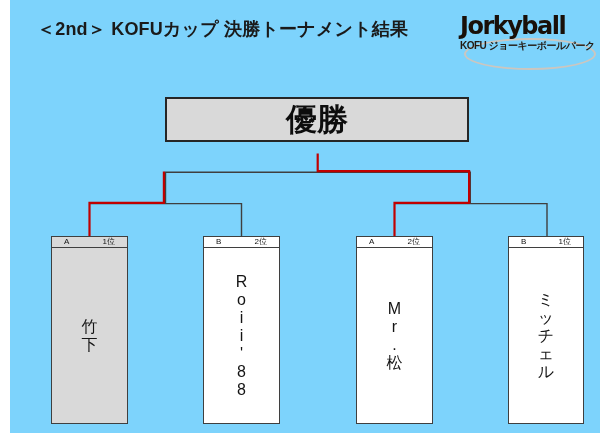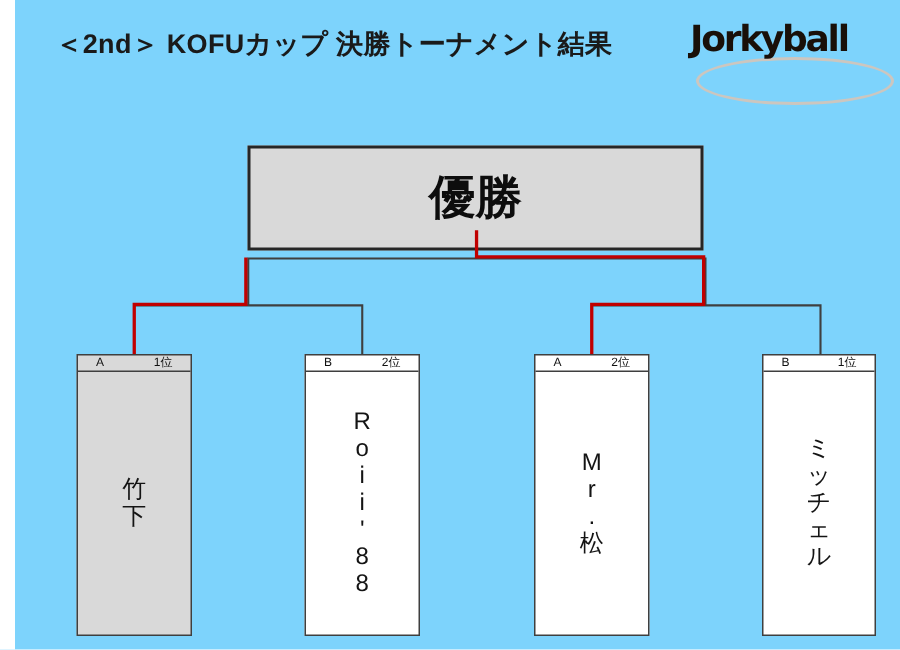--- a/index.html
+++ b/index.html
@@ -24,21 +24,21 @@
     font-family:"DejaVu Sans","Liberation Sans",sans-serif;
     font-weight:900; font-size:24px; letter-spacing:-1.5px; color:#191009;
     line-height:26px;
   }
   .logo-sub {
     position:relative; z-index:1;
     font-weight:bold; font-size:10px; letter-spacing:-0.5px; color:#241a12;
     line-height:13px; white-space:nowrap;
   }
   .champion-box {
-    position:absolute; left:155px; top:97px; width:304px; height:70px;
+    position:absolute; left:155px; top:97px; width:304px; height:45px;
     box-sizing:border-box; border:2px solid #262626; background:#d9d9d9;
     display:flex; align-items:center; justify-content:center; gap:8px;
   }
   .champion-box span { font-size:31px; font-weight:bold; color:#0d0d0d; white-space:nowrap; }
   svg.lines { position:absolute; left:0; top:0; }
   .pbox {
     position:absolute; top:236px; width:77px; height:188px;
     box-sizing:border-box; border:1px solid #3f3f3f; background:#ffffff;
   }
   .pbox-header {
@@ -56,20 +56,21 @@
 </head>
 <body>
 
 <div class="canvas">
 
   <div class="title">＜2nd＞ KOFUカップ 決勝トーナメント結果</div>
 
   <div class="logo">
     <div class="logo-arc"></div>
     <div class="logo-brand">Jorkyball</div>
+    <div class="logo-sub">KOFU ジョーキーボールパーク</div>
   </div>
 
   <div class="champion-box" style="background: rgb(217, 217, 217);">
     <span>優勝</span>
   </div>
 
   <svg class="lines" width="600" height="433" viewBox="0 0 600 433" fill="none">
     <path class="black-line" d="M155.5 203.6 V172.3 H460.3 V203.6" stroke="#3f3f3f" stroke-width="1.4" fill="none"></path>
     <path class="black-line" d="M79.5 203.6 H231.5 V236.5" stroke="#3f3f3f" stroke-width="1.4" fill="none"></path>
     <path class="black-line" d="M384.5 203.6 H537 V236.5" stroke="#3f3f3f" stroke-width="1.4" fill="none"></path>

